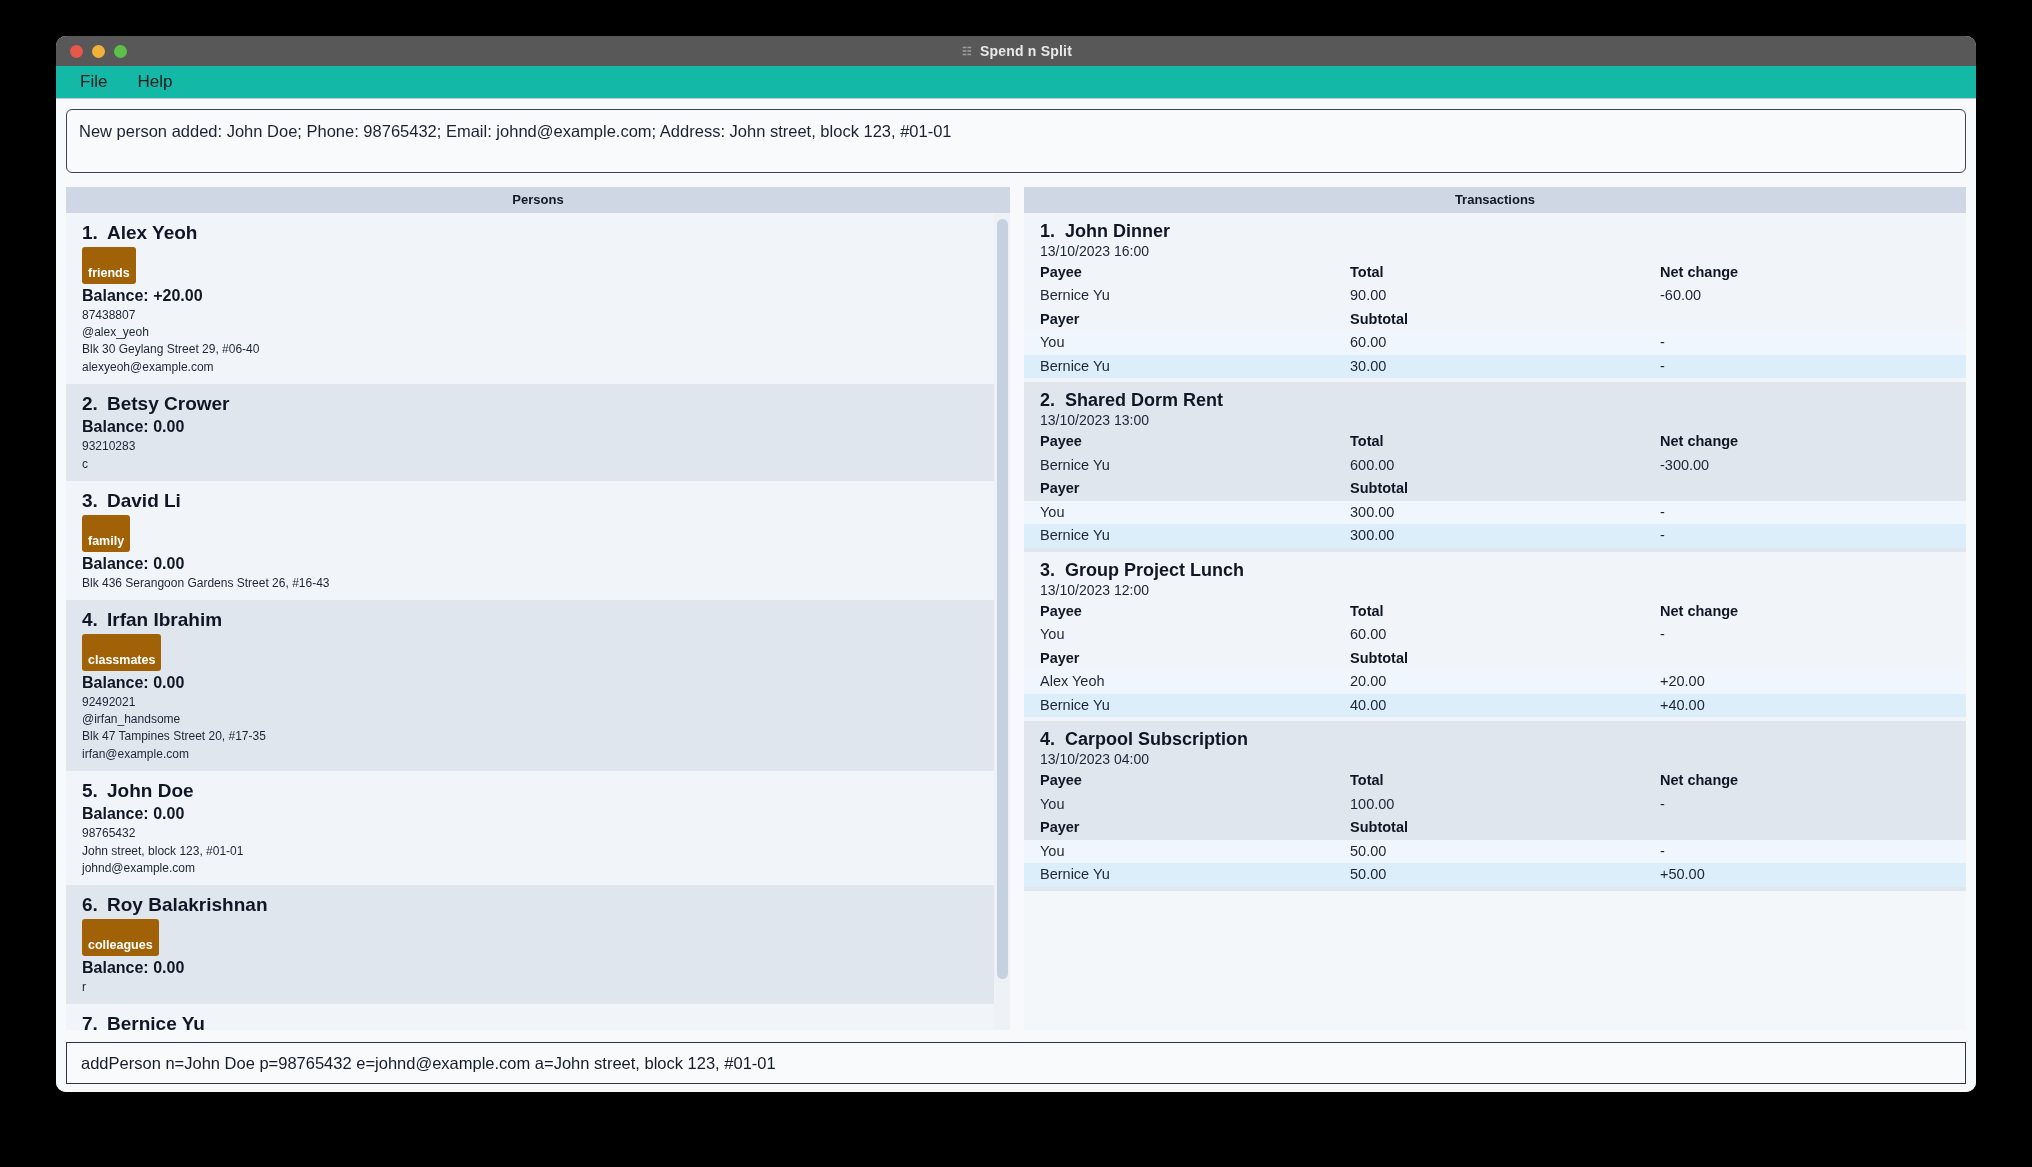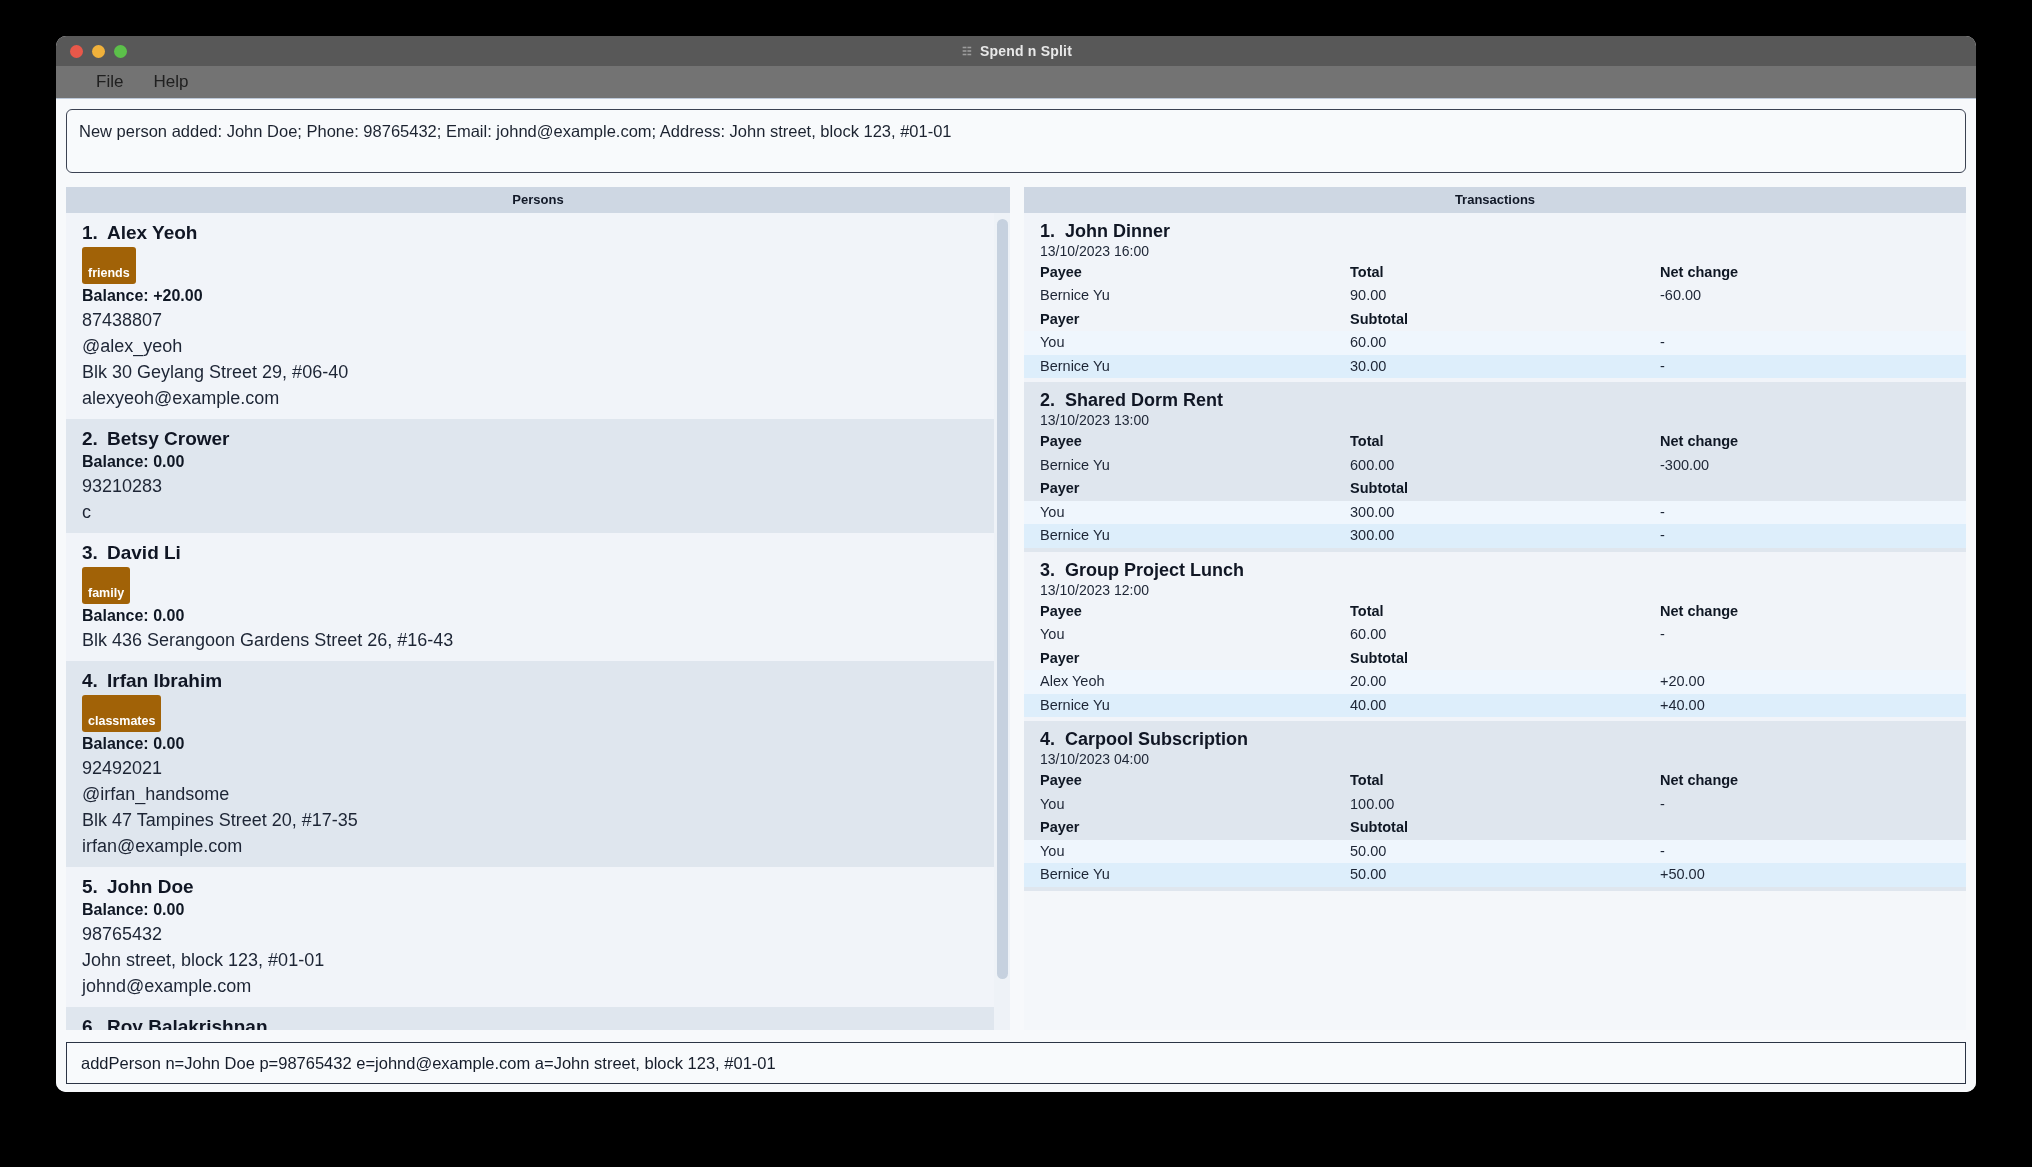--- a/index.html
+++ b/index.html
@@ -59,24 +59,24 @@
     opacity: .55;
     display: inline-block;
     line-height: 14px;
     font-size: 11px;
     color: #d6d6d6;
   }
 
   
   .menubar {
     height: 32px;
-    background: #737373;
+    background: #14b8a6;
     display: flex;
     align-items: center;
-    padding-left: 28px;
+    padding-left: 12px;
     gap: 6px;
     flex: 0 0 auto;
     border-bottom: 1px solid #bcc8d8;
   }
   .menu-item {
     font-size: 17px;
     color: #202020;
     padding: 3px 12px;
     border-radius: 3px;
     cursor: default;
@@ -195,21 +195,21 @@
     line-height: 1.25;
     white-space: nowrap;
   }
   .balance {
     font-size: 16px;
     font-weight: bold;
     color: #0f1724;
     margin: 3px 0 2px 0;
   }
   .pfield {
-    font-size: 18px;
+    font-size: 12px;
     color: #1d2535;
     line-height: 1.45;
   }
 
   
   .txn {
     padding: 6px 0 4px 0;
   }
   .txn.alt-a { background: #f1f4f9; }
   .txn.alt-b { background: #dfe6ee; }

